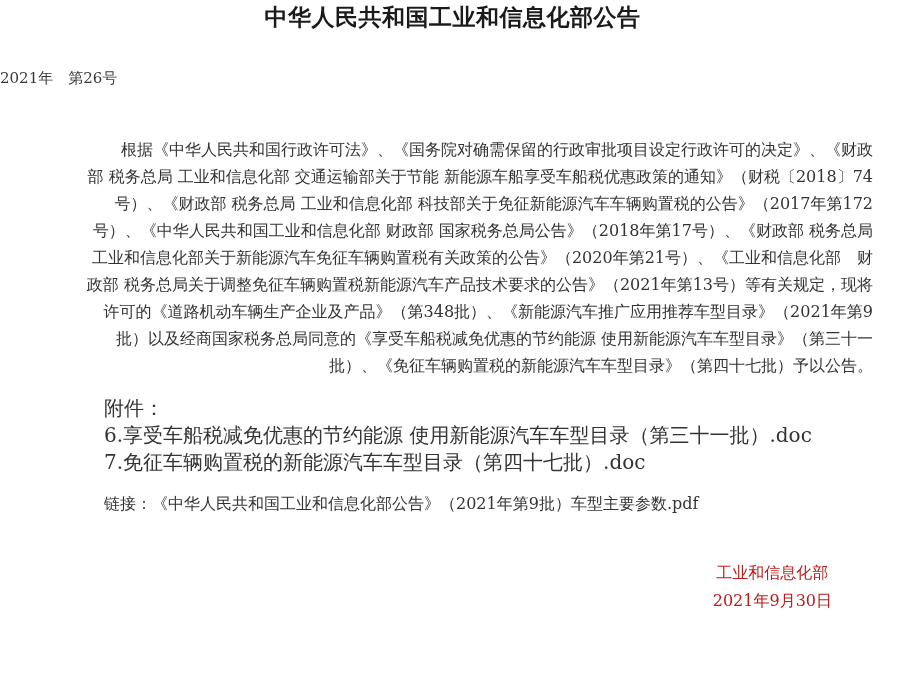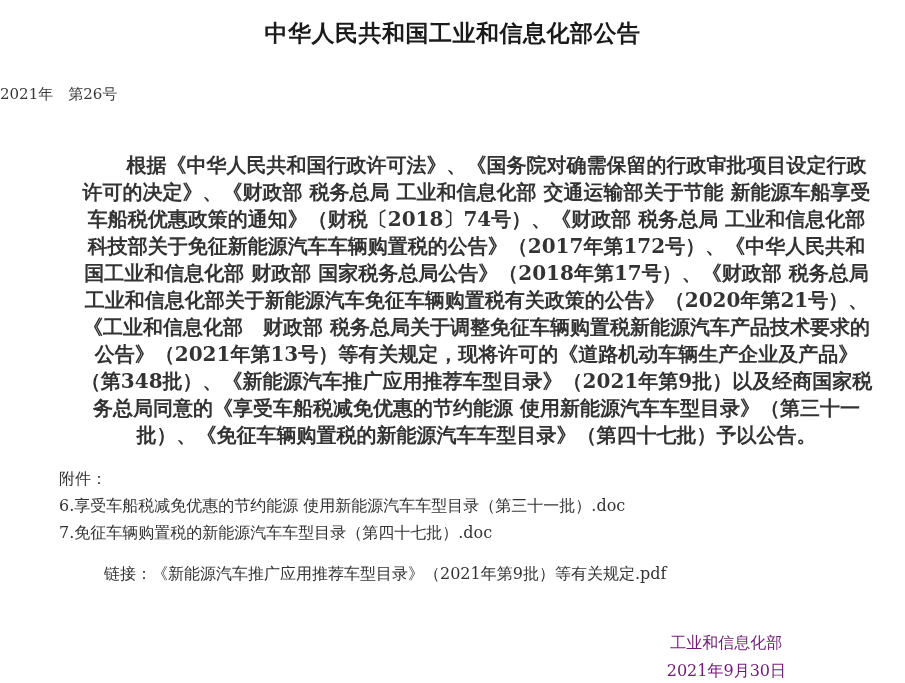--- a/index.html
+++ b/index.html
@@ -12,89 +12,88 @@
     width: 905px;
     height: 683px;
     margin: 0 auto;
     background: #ffffff;
     overflow: hidden;
     font-family: "DejaVu Serif", "Liberation Serif", serif;
     color: #333333;
   }
   .doc-title {
     margin: 0;
-    padding-top: 18px;
+    padding-top: 2px;
     font-family: "DejaVu Sans", "Liberation Sans", sans-serif;
     font-weight: bold;
     font-size: 23px;
     line-height: 30px;
     text-align: center;
     color: #1a1a1a;
     letter-spacing: 0.5px;
   }
   .issue-number {
     margin-top: 36px;
     font-size: 15px;
     line-height: 20px;
     text-align: left;
     color: #383838;
   }
   .body-paragraph {
     margin: 48px 32px 0 80px;
-    font-size: 20px;
+    font-size: 16px;
     line-height: 27px;
-    text-align: center;
+    text-align: right;
     text-indent: 2em;
     color: #333333;
-    font-weight: bold;
   }
   .attachments {
-    margin: 16px 32px 0 59px;
-    font-size: 16px;
+    margin: 16px 32px 0 104px;
+    font-size: 20px;
     line-height: 27px;
     color: #333333;
   }
   .attachments .row {
     white-space: nowrap;
   }
   .link-line {
     margin: 14px 32px 0 104px;
     font-size: 16px;
     line-height: 27px;
     color: #333333;
     white-space: nowrap;
   }
   .signature {
     margin-top: 42px;
     margin-left: auto;
-    margin-right: 119px;
+    margin-right: 73px;
     width: fit-content;
     text-align: center;
     font-size: 16px;
     line-height: 28px;
-    color: #701a75;
+    color: #b91c1c;
   }
 </style>
 </head>
 <body>
 
 <div class="page">
 
   <h1 class="doc-title">中华人民共和国工业和信息化部公告</h1>
 
   <div class="issue-number">2021年　第26号</div>
 
   <p class="body-paragraph">根据《中华人民共和国行政许可法》、《国务院对确需保留的行政审批项目设定行政许可的决定》、《财政部 税务总局 工业和信息化部 交通运输部关于节能 新能源车船享受车船税优惠政策的通知》（财税〔2018〕74号）、《财政部 税务总局 工业和信息化部 科技部关于免征新能源汽车车辆购置税的公告》（2017年第172号）、《中华人民共和国工业和信息化部 财政部 国家税务总局公告》（2018年第17号）、《财政部 税务总局 工业和信息化部关于新能源汽车免征车辆购置税有关政策的公告》（2020年第21号）、《工业和信息化部　财政部 税务总局关于调整免征车辆购置税新能源汽车产品技术要求的公告》（2021年第13号）等有关规定，现将许可的《道路机动车辆生产企业及产品》（第348批）、《新能源汽车推广应用推荐车型目录》（2021年第9批）以及经商国家税务总局同意的《享受车船税减免优惠的节约能源 使用新能源汽车车型目录》（第三十一批）、《免征车辆购置税的新能源汽车车型目录》（第四十七批）予以公告。</p>
 
   <div class="attachments">
     <div class="row">附件：</div>
     <div class="row">6.享受车船税减免优惠的节约能源 使用新能源汽车车型目录（第三十一批）.doc</div>
     <div class="row">7.免征车辆购置税的新能源汽车车型目录（第四十七批）.doc</div>
   </div>
 
-  <div class="link-line">链接：《新能源汽车推广应用推荐车型目录》（2021年第9批）等有关规定.pdf</div>
+  <div class="link-line">链接：《中华人民共和国工业和信息化部公告》（2021年第9批）车型主要参数.pdf</div>
 
   <div class="signature">
     <div>工业和信息化部</div>
     <div>2021年9月30日</div>
   </div>
 
 </div>
 
 </body></html>

